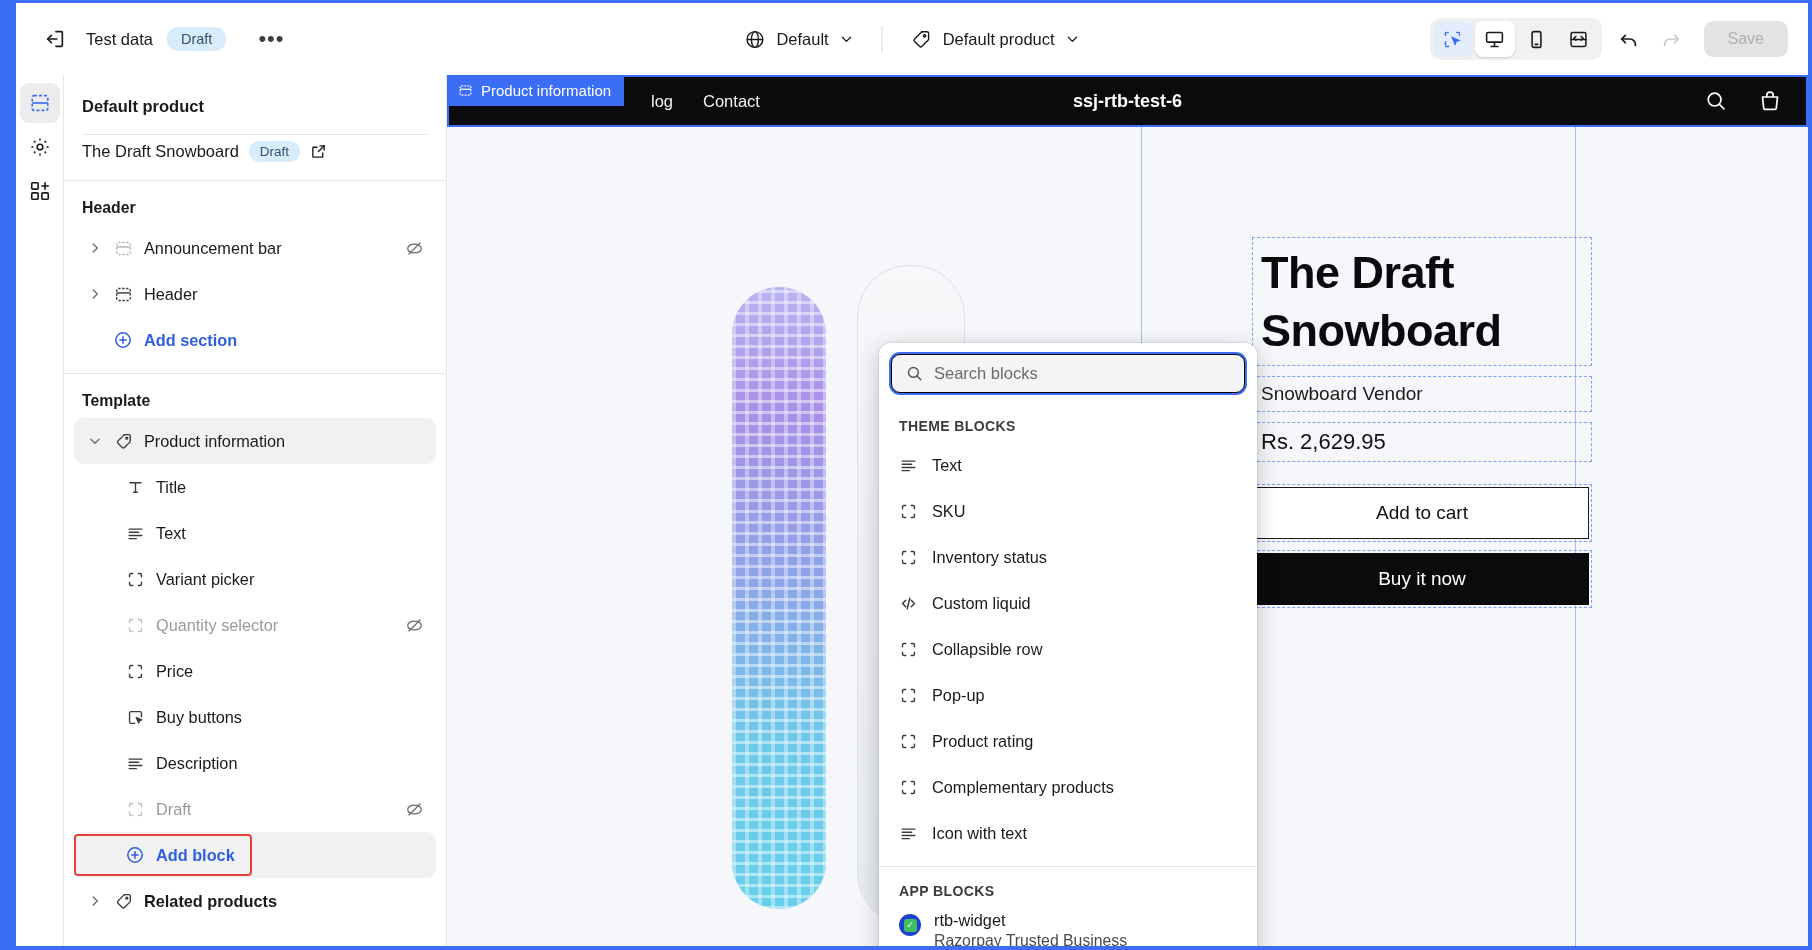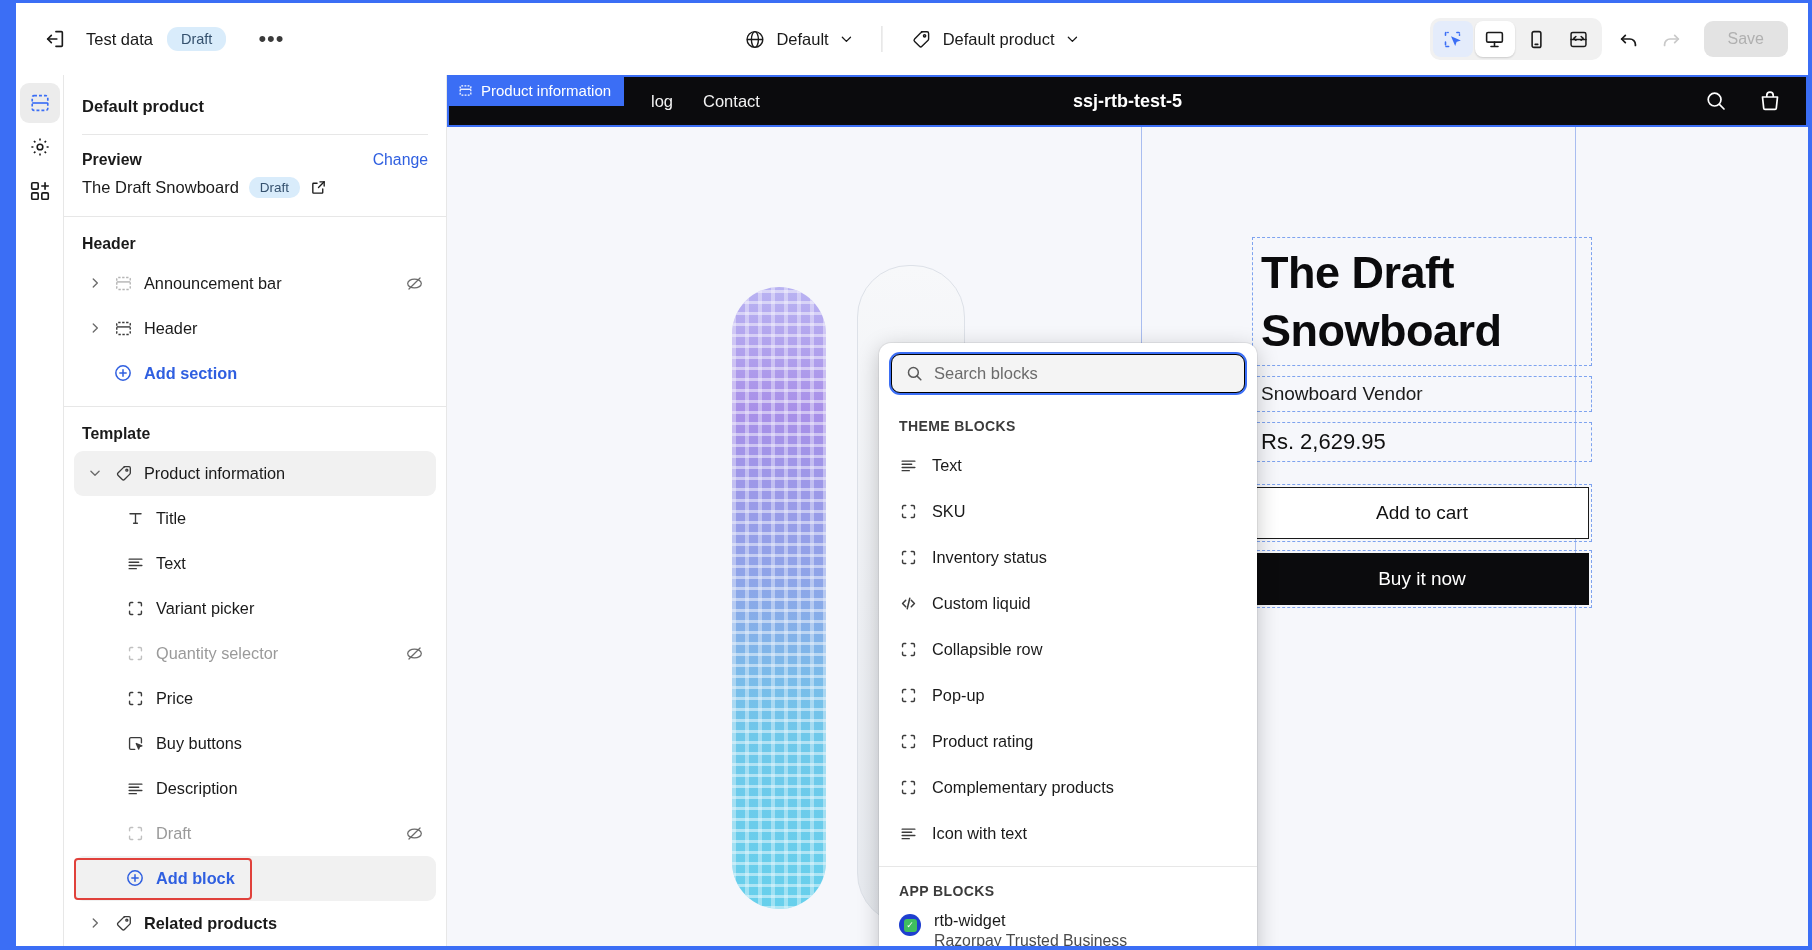--- a/index.html
+++ b/index.html
@@ -414,24 +414,20 @@
           <rect x="14" y="14" width="7" height="7" rx="1.2"></rect>
           <path d="M17.5 3v7M14 6.5h7"></path>
         </svg>
       </div>
     </div>
 
     <div class="sidebar">
       <div class="sb-head">Default product</div>
       <div class="sb-sep"></div>
 
-      <div class="preview-row">
-        <span class="preview-lbl">Preview</span>
-        <span class="link-blue">Change</span>
-      </div>
       <div class="preview-row2">
         <span class="pv-name">The Draft Snowboard</span>
         <span class="badge-draft-sm">Draft</span>
         <span>
           <svg width="17" height="17" viewBox="0 0 24 24" fill="none" stroke="#1a1a1a" stroke-width="1.9" stroke-linecap="round" stroke-linejoin="round">
             <path d="M14 4h6v6"></path>
               <path d="M20 4l-8 8"></path>
             <path d="M18 14v5a1 1 0 0 1-1 1H5a1 1 0 0 1-1-1V7a1 1 0 0 1 1-1h5"></path>
           </svg>
         </span>
@@ -647,21 +643,21 @@
               <rect x="3.5" y="4.5" width="17" height="15" rx="1.8" stroke-dasharray="3 2"></rect>
               <path d="M3.5 10h17"></path>
             </svg>
           </span>
           <span>Product information</span>
         </div>
         <div class="store-nav" style="margin-left:178px">
           <span class="store-link">log</span>
           <span class="store-link">Contact</span>
         </div>
-        <div class="store-title">ssj-rtb-test-5</div>
+        <div class="store-title">ssj-rtb-test-6</div>
         <div class="store-right">
           <span>
             <svg width="24" height="24" viewBox="0 0 24 24" fill="none" stroke="#fff" stroke-width="1.7" stroke-linecap="round">
               <circle cx="10.6" cy="10.6" r="6.4"></circle>
                 <path d="M15.4 15.4L20 20"></path>
             </svg>
           </span>
           <span>
             <svg width="24" height="24" viewBox="0 0 24 24" fill="none" stroke="#fff" stroke-width="1.7" stroke-linejoin="round">
               <path d="M4.5 8h15l-1.2 11.2a1.3 1.3 0 0 1-1.3 1.2H7a1.3 1.3 0 0 1-1.3-1.2L4.5 8z"></path>

